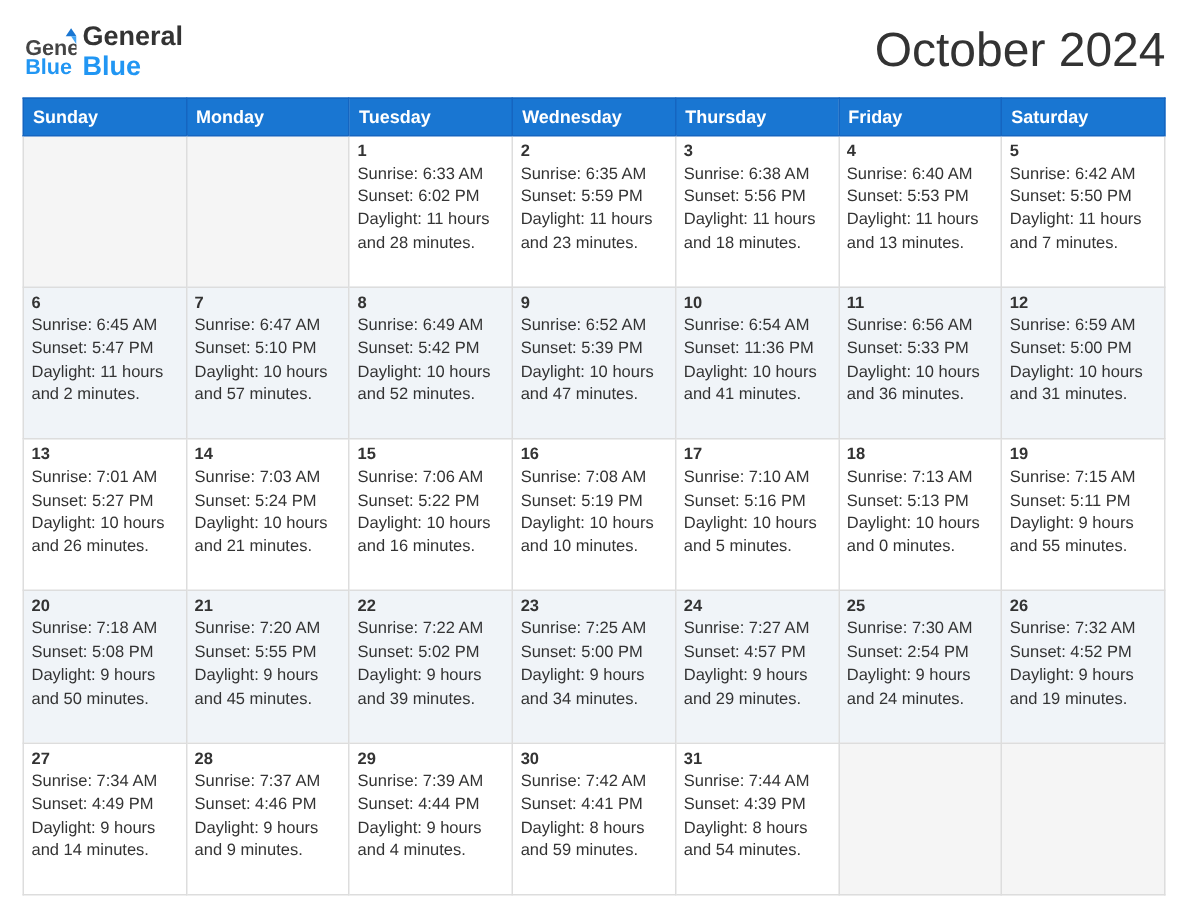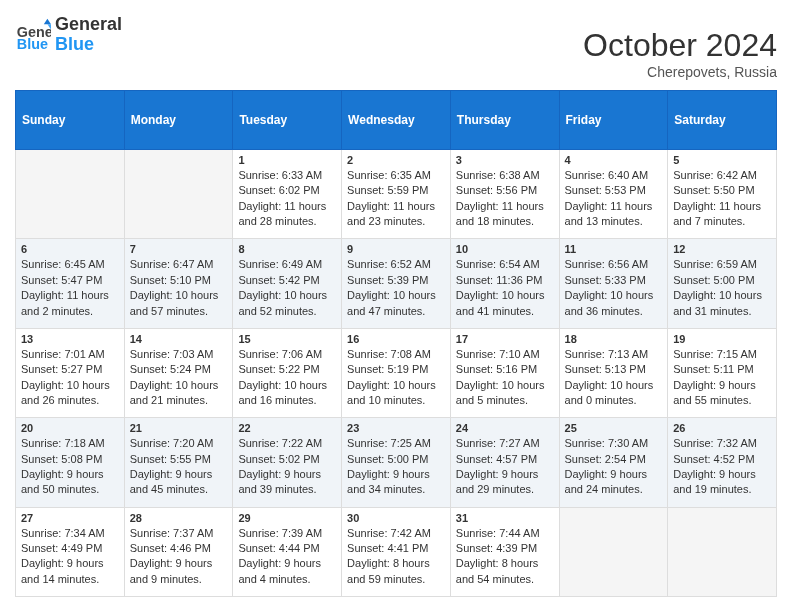--- a/index.html
+++ b/index.html
@@ -36,21 +36,20 @@
     }
     .logo-general { color: #333; }
     .logo-blue { color: #2196f3; }
     .logo-icon {
       width: 36px;
       height: 36px;
       margin-right: 4px;
     }
     .title-block {
       text-align: right;
-      margin-top: 12px;
     }
     .month-title {
       font-size: 32px;
       font-weight: normal;
       color: #333;
     }
     .subtitle {
       font-size: 14px;
       color: #555;
     }
@@ -58,21 +57,21 @@
       flex: 1;
       border: 1px solid #ccc;
       border-collapse: collapse;
       width: 100%;
       table-layout: fixed;
     }
     .calendar th {
       background: #1976d2;
       color: #fff;
       text-align: left;
-      padding: 22px 6px;
+      padding: 5px 6px;
       font-size: 12px;
       font-weight: bold;
       border: 1px solid #1565c0;
     }
     .calendar td {
       vertical-align: top;
       padding: 4px 5px;
       font-size: 9.5px;
       color: #333;
       border: 1px solid #ddd;
@@ -108,21 +107,20 @@
         <polygon points="32,8 40,8 36,2" fill="#1976d2"></polygon>
         <polygon points="36,8 40,14 40,8" fill="#42a5f5"></polygon>
       </svg>
       <div class="logo-text">
         <span class="logo-general">General</span>
         <span class="logo-blue">Blue</span>
       </div>
     </div>
     <div class="title-block">
       <div class="month-title">October 2024</div>
-      <div class="subtitle">Cherepovets, Russia</div>
     </div>
   </div>
 
   <table class="calendar">
     <thead>
       <tr>
         <th>Sunday</th>
         <th>Monday</th>
         <th>Tuesday</th>
         <th>Wednesday</th>

